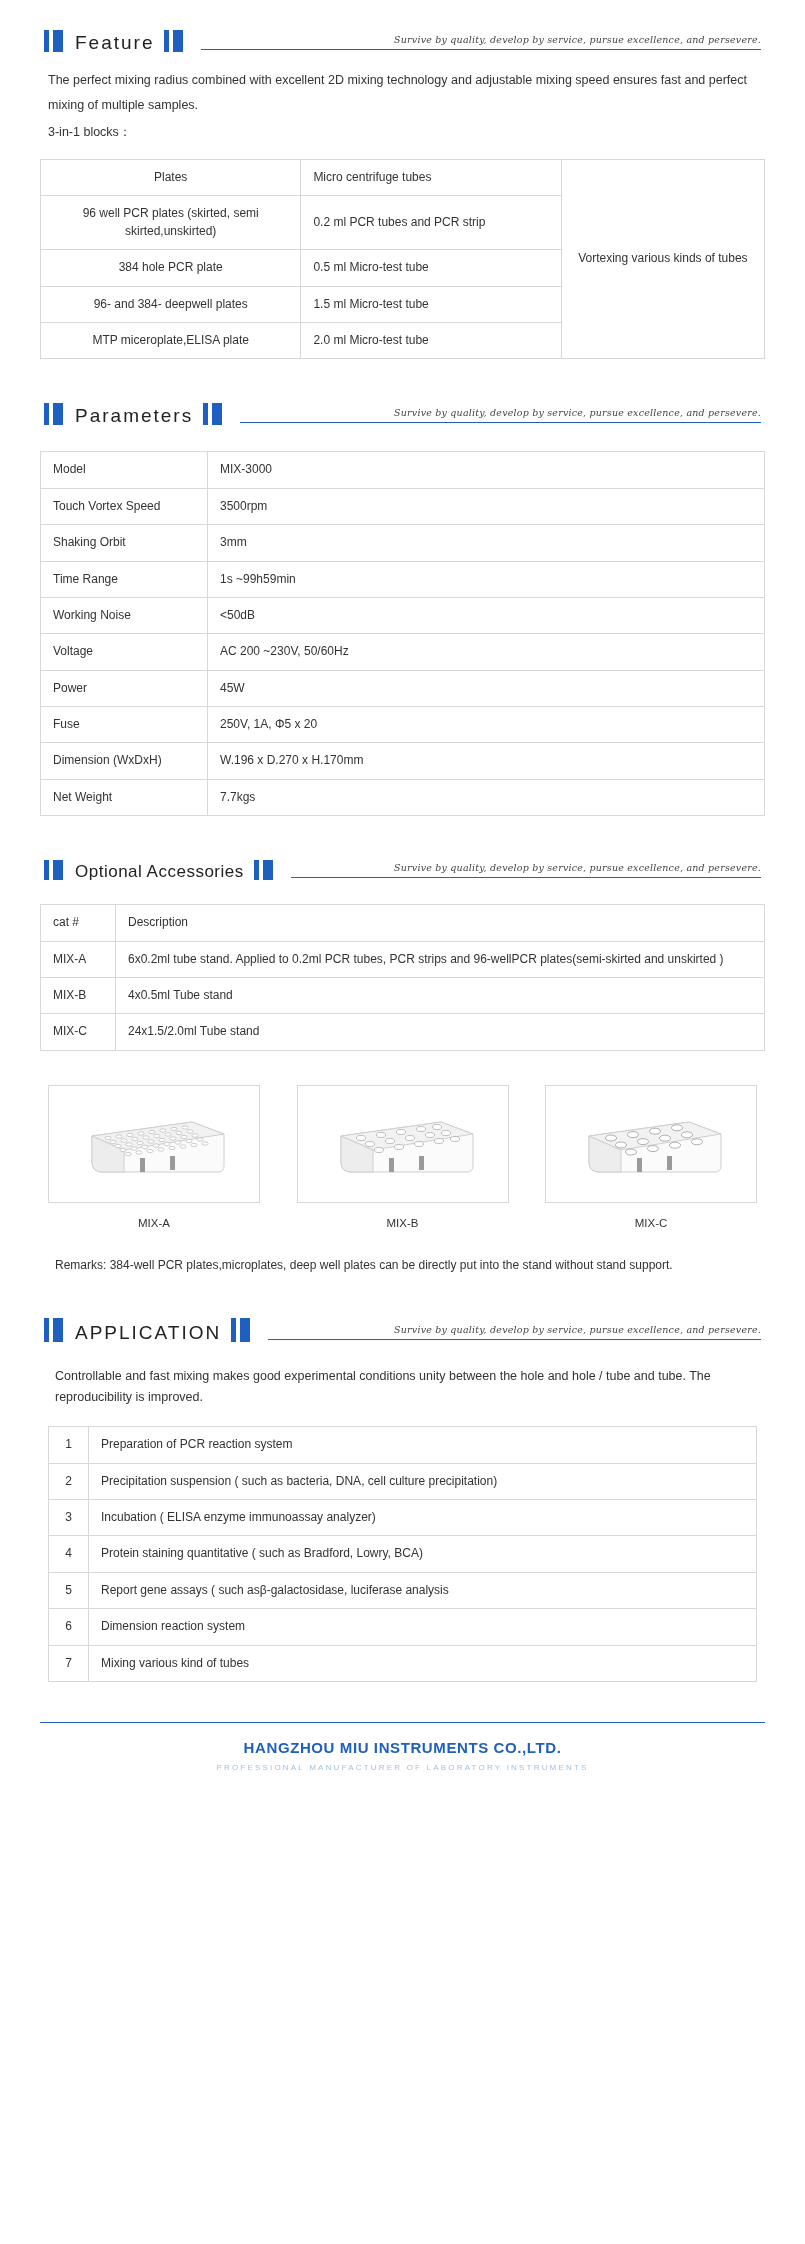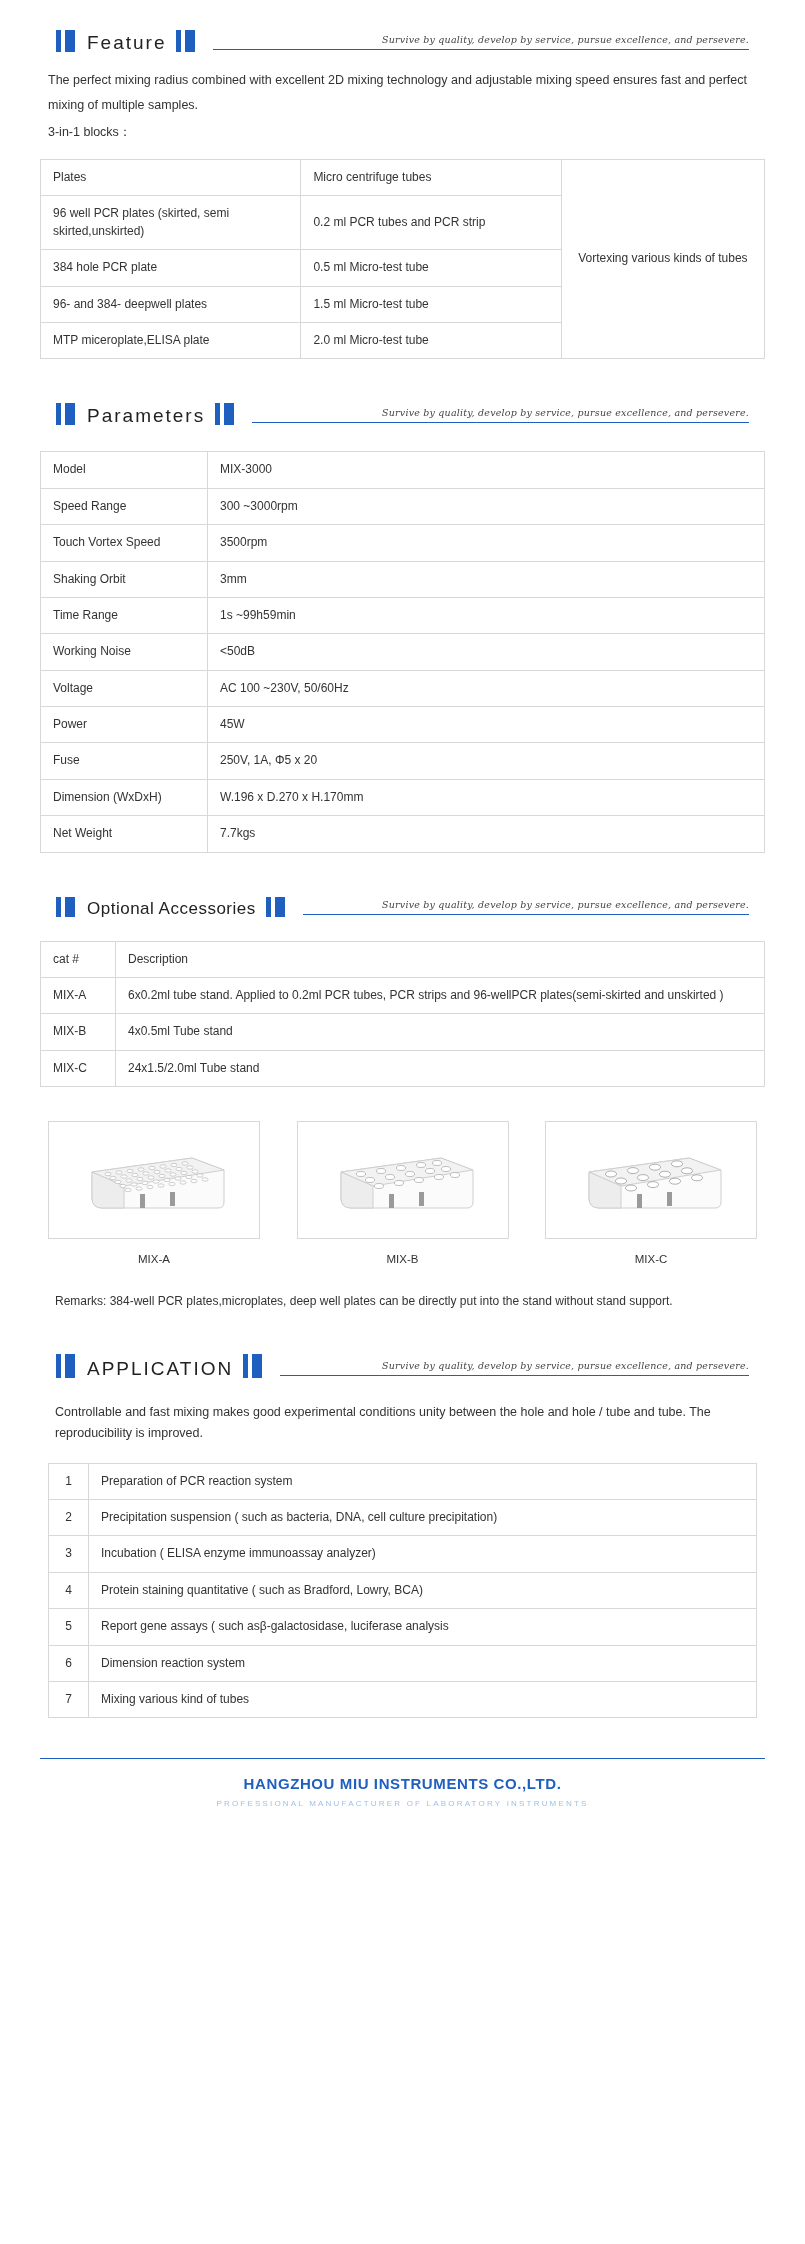--- a/index.html
+++ b/index.html
@@ -10,21 +10,21 @@
     font-family: "Liberation Sans", sans-serif;
     color: #333333;
     -webkit-font-smoothing: antialiased;
   }
   .page { width: 805px; padding: 0 0 0 0; position: relative; }
 
   
   .section-head {
     display: flex;
     align-items: flex-end;
-    padding: 0 56px;
+    padding: 0 44px;
     margin-top: 30px;
   }
   .sec-bars { display:flex; align-items:center; gap:4px; }
   .bar-thin { width: 5px; background: #1f5fbf; }
   .bar-thick { width: 10px; background: #1f5fbf; }
   .sec-title {
     font-size: 19px;
     letter-spacing: 2px;
     color: #222;
     padding: 0 10px 0 12px;
@@ -72,21 +72,21 @@
   table.grid { width: 100%; border: 1px solid #d8d8d8; }
   table.grid td {
     border: 1px solid #d8d8d8;
     padding: 9px 12px;
     vertical-align: middle;
     line-height: 1.45;
   }
 
   
   .feature-tbl td { height: 34px; }
-  .feature-tbl .col1 { width: 205px; }
+  .feature-tbl .col1 { width: 205px; text-align: center; }
   .feature-tbl .col2 { width: 205px; }
   .feature-tbl .col3 { width: 160px; text-align: center; }
 
   
   .params-tbl td { height: 36px; padding: 10px 16px; }
   .params-tbl .pcol1 { width: 167px; }
 
   
   .acc-tbl td { padding: 9px 14px; }
   .acc-tbl .acol1 { width: 75px; }
@@ -216,42 +216,38 @@
   </div>
 
   <div class="tbl-wrap" style="margin-top:26px">
     <table class="grid params-tbl">
       <tbody>
           <tr>
             <td class="pcol1">Model</td>
             <td>MIX-3000</td>
           </tr>
       <tr>
-            <td class="pcol1">Speed Range</td>
-            <td>300 ~3000rpm</td>
-          </tr>
-      <tr>
             <td class="pcol1">Touch Vortex Speed</td>
             <td>3500rpm</td>
           </tr>
       <tr>
             <td class="pcol1">Shaking Orbit</td>
             <td>3mm</td>
           </tr>
       <tr>
             <td class="pcol1">Time Range</td>
             <td>1s ~99h59min</td>
           </tr>
       <tr>
             <td class="pcol1">Working Noise</td>
             <td>&lt;50dB</td>
           </tr>
       <tr>
             <td class="pcol1">Voltage</td>
-            <td>AC 100 ~230V, 50/60Hz</td>
+            <td>AC 200 ~230V, 50/60Hz</td>
           </tr>
       <tr>
             <td class="pcol1">Power</td>
             <td>45W</td>
           </tr>
       <tr>
             <td class="pcol1">Fuse</td>
             <td>250V, 1A, Φ5 x 20</td>
           </tr>
       <tr>

